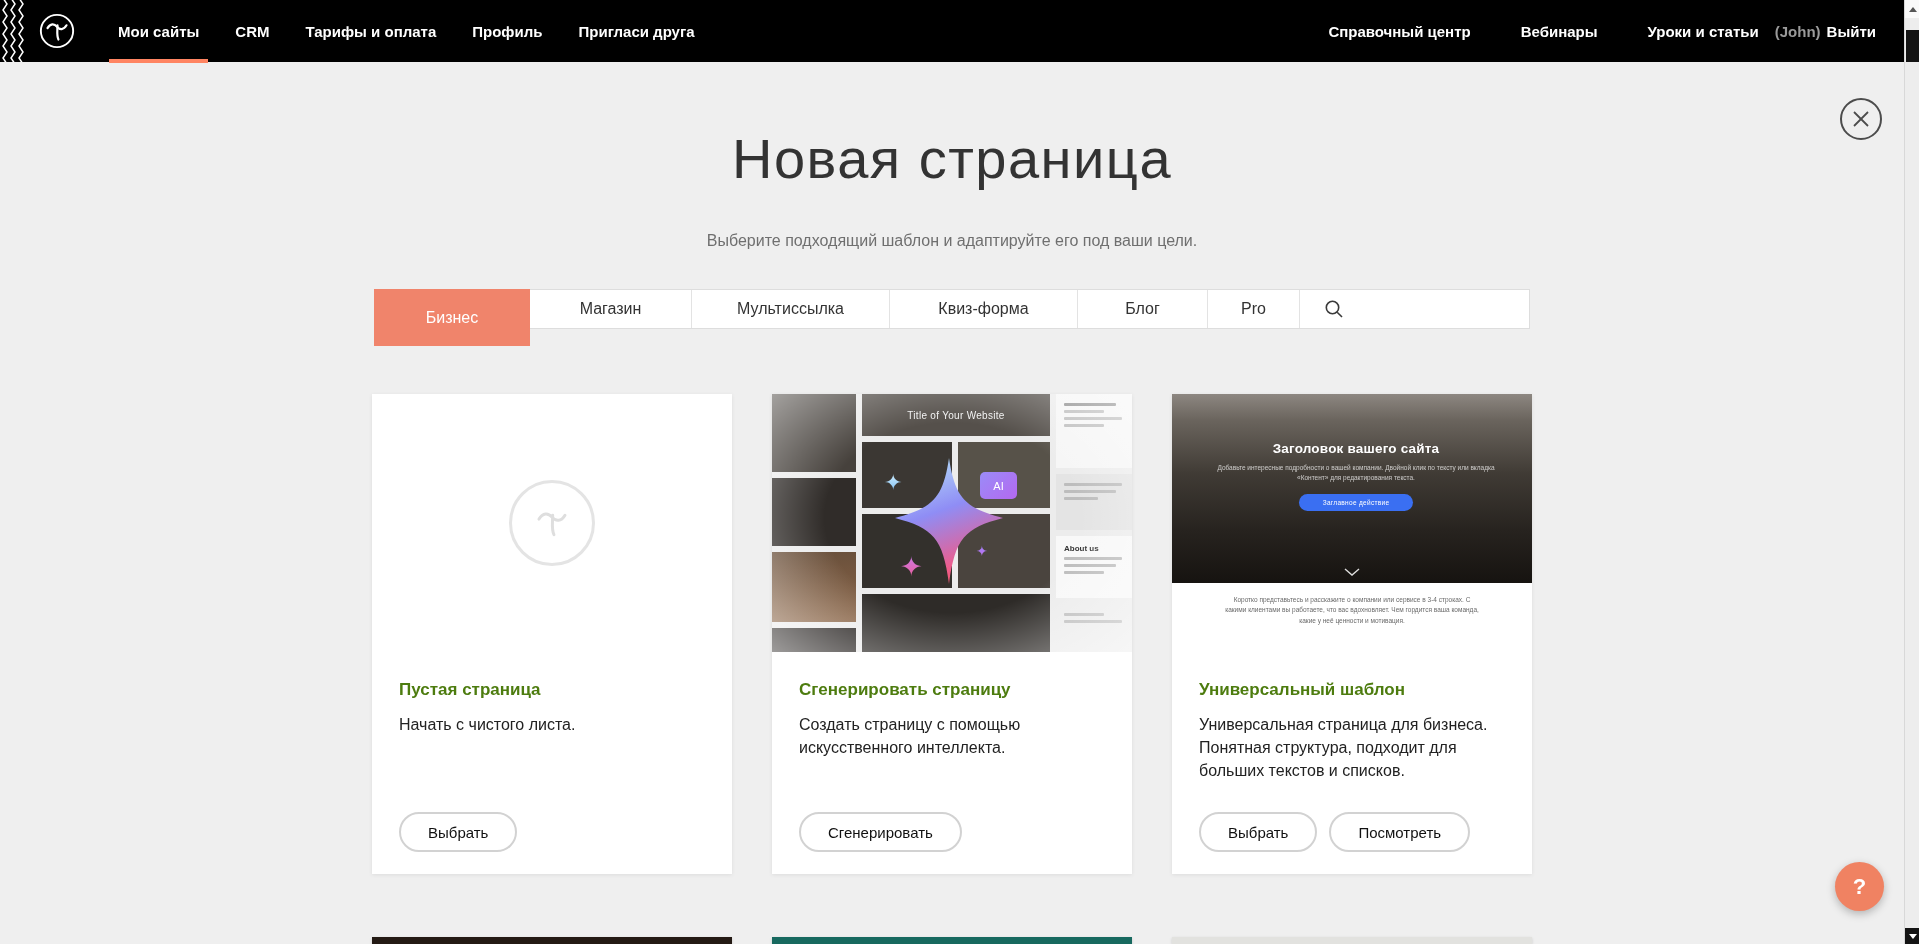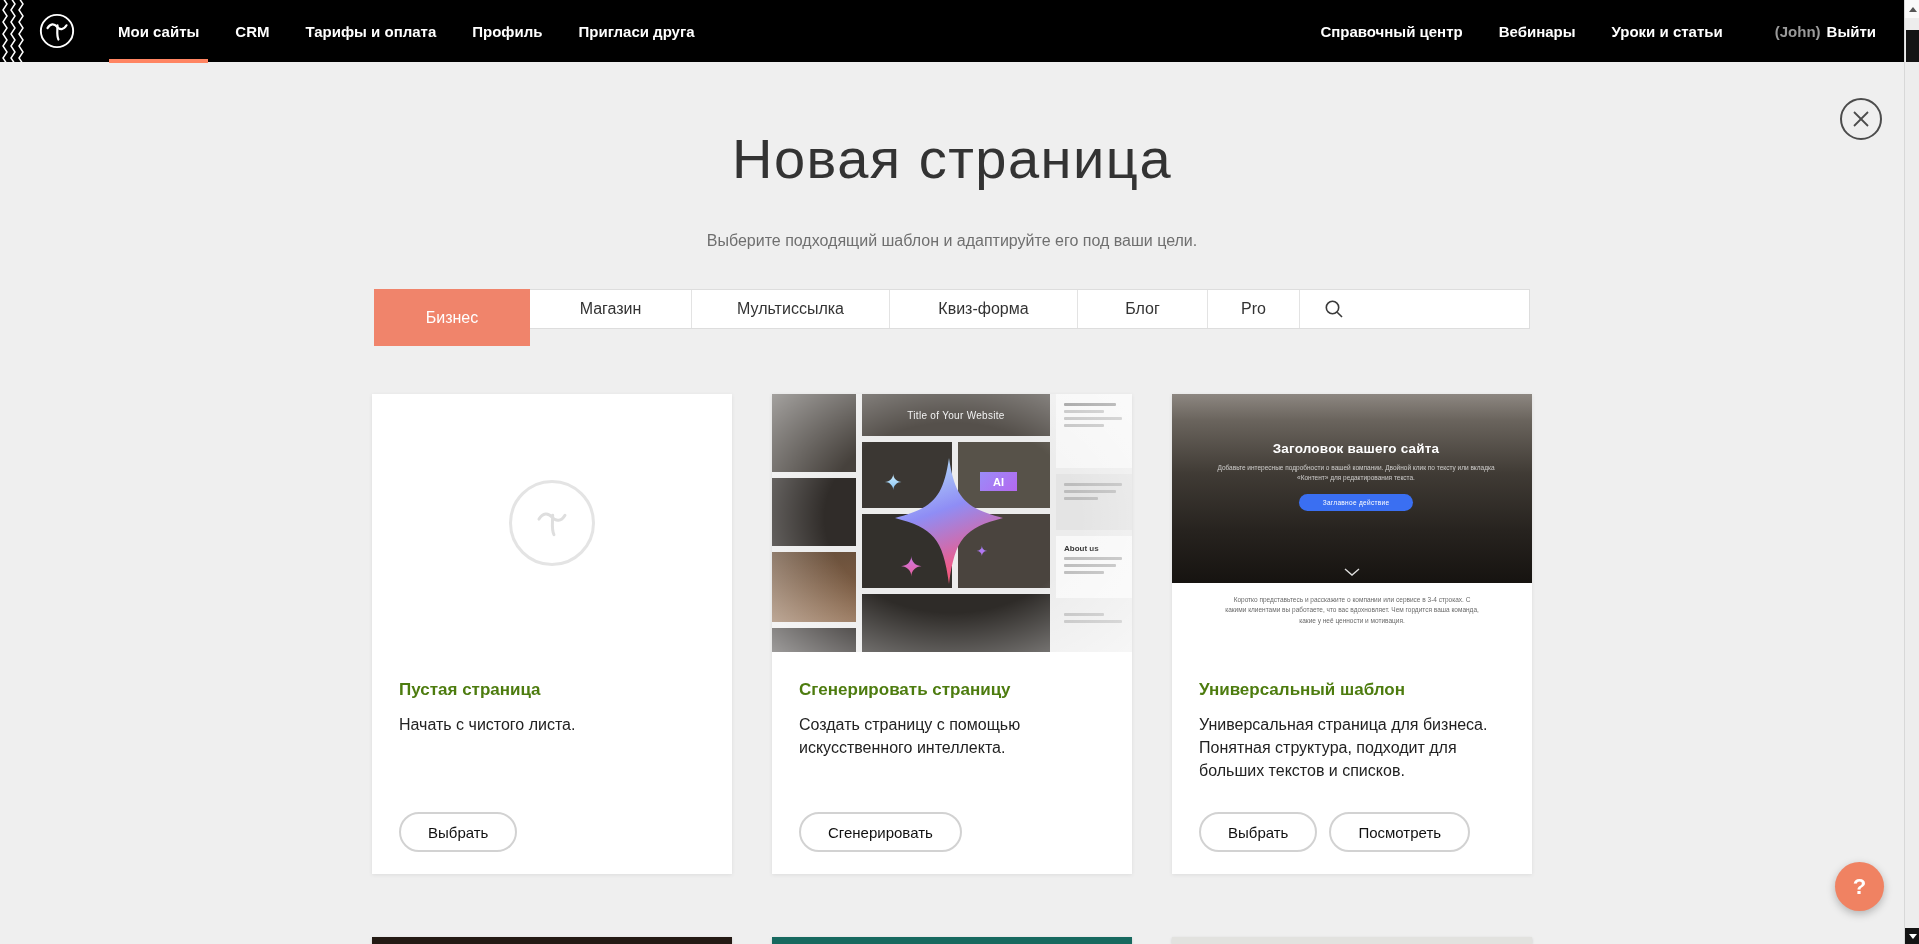--- a/index.html
+++ b/index.html
@@ -10,22 +10,22 @@
   
   .navbar { position:absolute; top:0; left:0; width:1904px; height:62px; background:#000;
             display:flex; align-items:center; }
   .zigzag { flex:0 0 26px; width:26px; height:62px; }
   .logo { width:38px; height:38px; margin-left:12px; margin-right:42px; flex:0 0 auto; cursor:pointer; }
   .nav-left { display:flex; align-items:center; height:62px; }
   .nav-item { color:#fff; font-size:15px; font-weight:bold; margin-right:36px; height:63px;
               display:flex; align-items:center; position:relative; cursor:pointer; white-space:nowrap; }
   .nav-item.active::after { content:""; position:absolute; left:-9px; right:-9px; bottom:0; height:4px; background:#ff8562; }
   .nav-right { margin-left:auto; display:flex; align-items:center; height:62px; padding-right:28px; }
-  .nav-right .nav-item { margin-right:0; margin-left:36px; }
-  .user-name { color:#9a9a9a; font-weight:bold; font-size:15px; margin-left:52px; }
+  .nav-right .nav-item { margin-right:0; margin-left:50px; }
+  .user-name { color:#9a9a9a; font-weight:bold; font-size:15px; margin-left:16px; }
   .logout { color:#fff; font-weight:bold; font-size:15px; margin-left:6px; cursor:pointer; }
 
   
   .scrollbar { position:absolute; top:0; right:0; width:15px; height:944px; background:#ededed;
                border-left:1px solid #d8d8d8; }
   .scroll-up { position:absolute; top:0; left:0; width:15px; height:18px; background:#fafafa;
                display:flex; align-items:center; justify-content:center; cursor:pointer; }
   .scroll-up .tri { width:0; height:0; border-left:4px solid transparent; border-right:4px solid transparent;
                     border-bottom:5px solid #555; }
   .scroll-thumb { position:absolute; top:30px; left:1px; width:13px; height:32px; background:#141414; cursor:pointer; }
@@ -96,22 +96,22 @@
         background:radial-gradient(ellipse at 50% 48%, rgba(255,255,255,0) 50%, rgba(255,255,255,0.55) 100%); }
   .sparkle-big { position:absolute; left:117px; top:64px; width:120px; height:126px; z-index:3;
         background:linear-gradient(160deg,#b8e6fa 4%,#8f8df5 42%,#ef5b8a 78%,#f0544f 100%);
         clip-path:path("M60 0 C66 40 76 50 114 60 C76 70 66 80 60 126 C54 80 44 70 6 60 C44 50 54 40 60 0 Z");
         filter:drop-shadow(0 4px 12px rgba(130,100,245,0.4)); }
   .spark-char { position:absolute; z-index:3; color:transparent; -webkit-background-clip:text; background-clip:text;
                 line-height:1; }
   .spark-1 { left:112px; top:78px; font-size:22px; background-image:linear-gradient(180deg,#d6f1ff,#74b9f2); }
   .spark-2 { left:128px; top:160px; font-size:27px; background-image:linear-gradient(180deg,#c97bf0,#f05a8c); }
   .spark-3 { left:204px; top:150px; font-size:14px; background-image:linear-gradient(180deg,#9a86f5,#c56cf0); }
-  .ai-badge { position:absolute; left:208px; top:78px; width:37px; height:19px; border-radius:0; z-index:4;
-        background:linear-gradient(135deg,#9a8cf7,#b468f0); color:#fff; font-size:11px; font-weight:bold;
+  .ai-badge { position:absolute; left:208px; top:78px; width:37px; height:27px; border-radius:5px; z-index:4;
+        background:linear-gradient(135deg,#9a8cf7,#b468f0); color:#fff; font-size:11px; font-weight:normal;
         display:flex; align-items:center; justify-content:center; }
 
   
   .u-hero { position:relative; height:189px;
         background:linear-gradient(180deg,#8d8781 0%,#6a645d 14%,#403b35 42%,#27231f 72%,#161310 100%);
         display:flex; flex-direction:column; align-items:center;padding-left:8px; }
   .u-hero-title { margin-top:47px; color:#fff; font-weight:bold; font-size:13.5px; letter-spacing:.2px; }
   .u-hero-sub { margin-top:7px; width:80%; text-align:center; color:rgba(255,255,255,.72); font-size:6.5px; line-height:1.55; }
   .u-hero-btn { margin-top:11px; width:114px; height:17px; border-radius:9px; background:#3a6ff2; color:#fff;
         font-size:6.5px; display:flex; align-items:center; justify-content:center; letter-spacing:.3px; cursor:pointer; }

